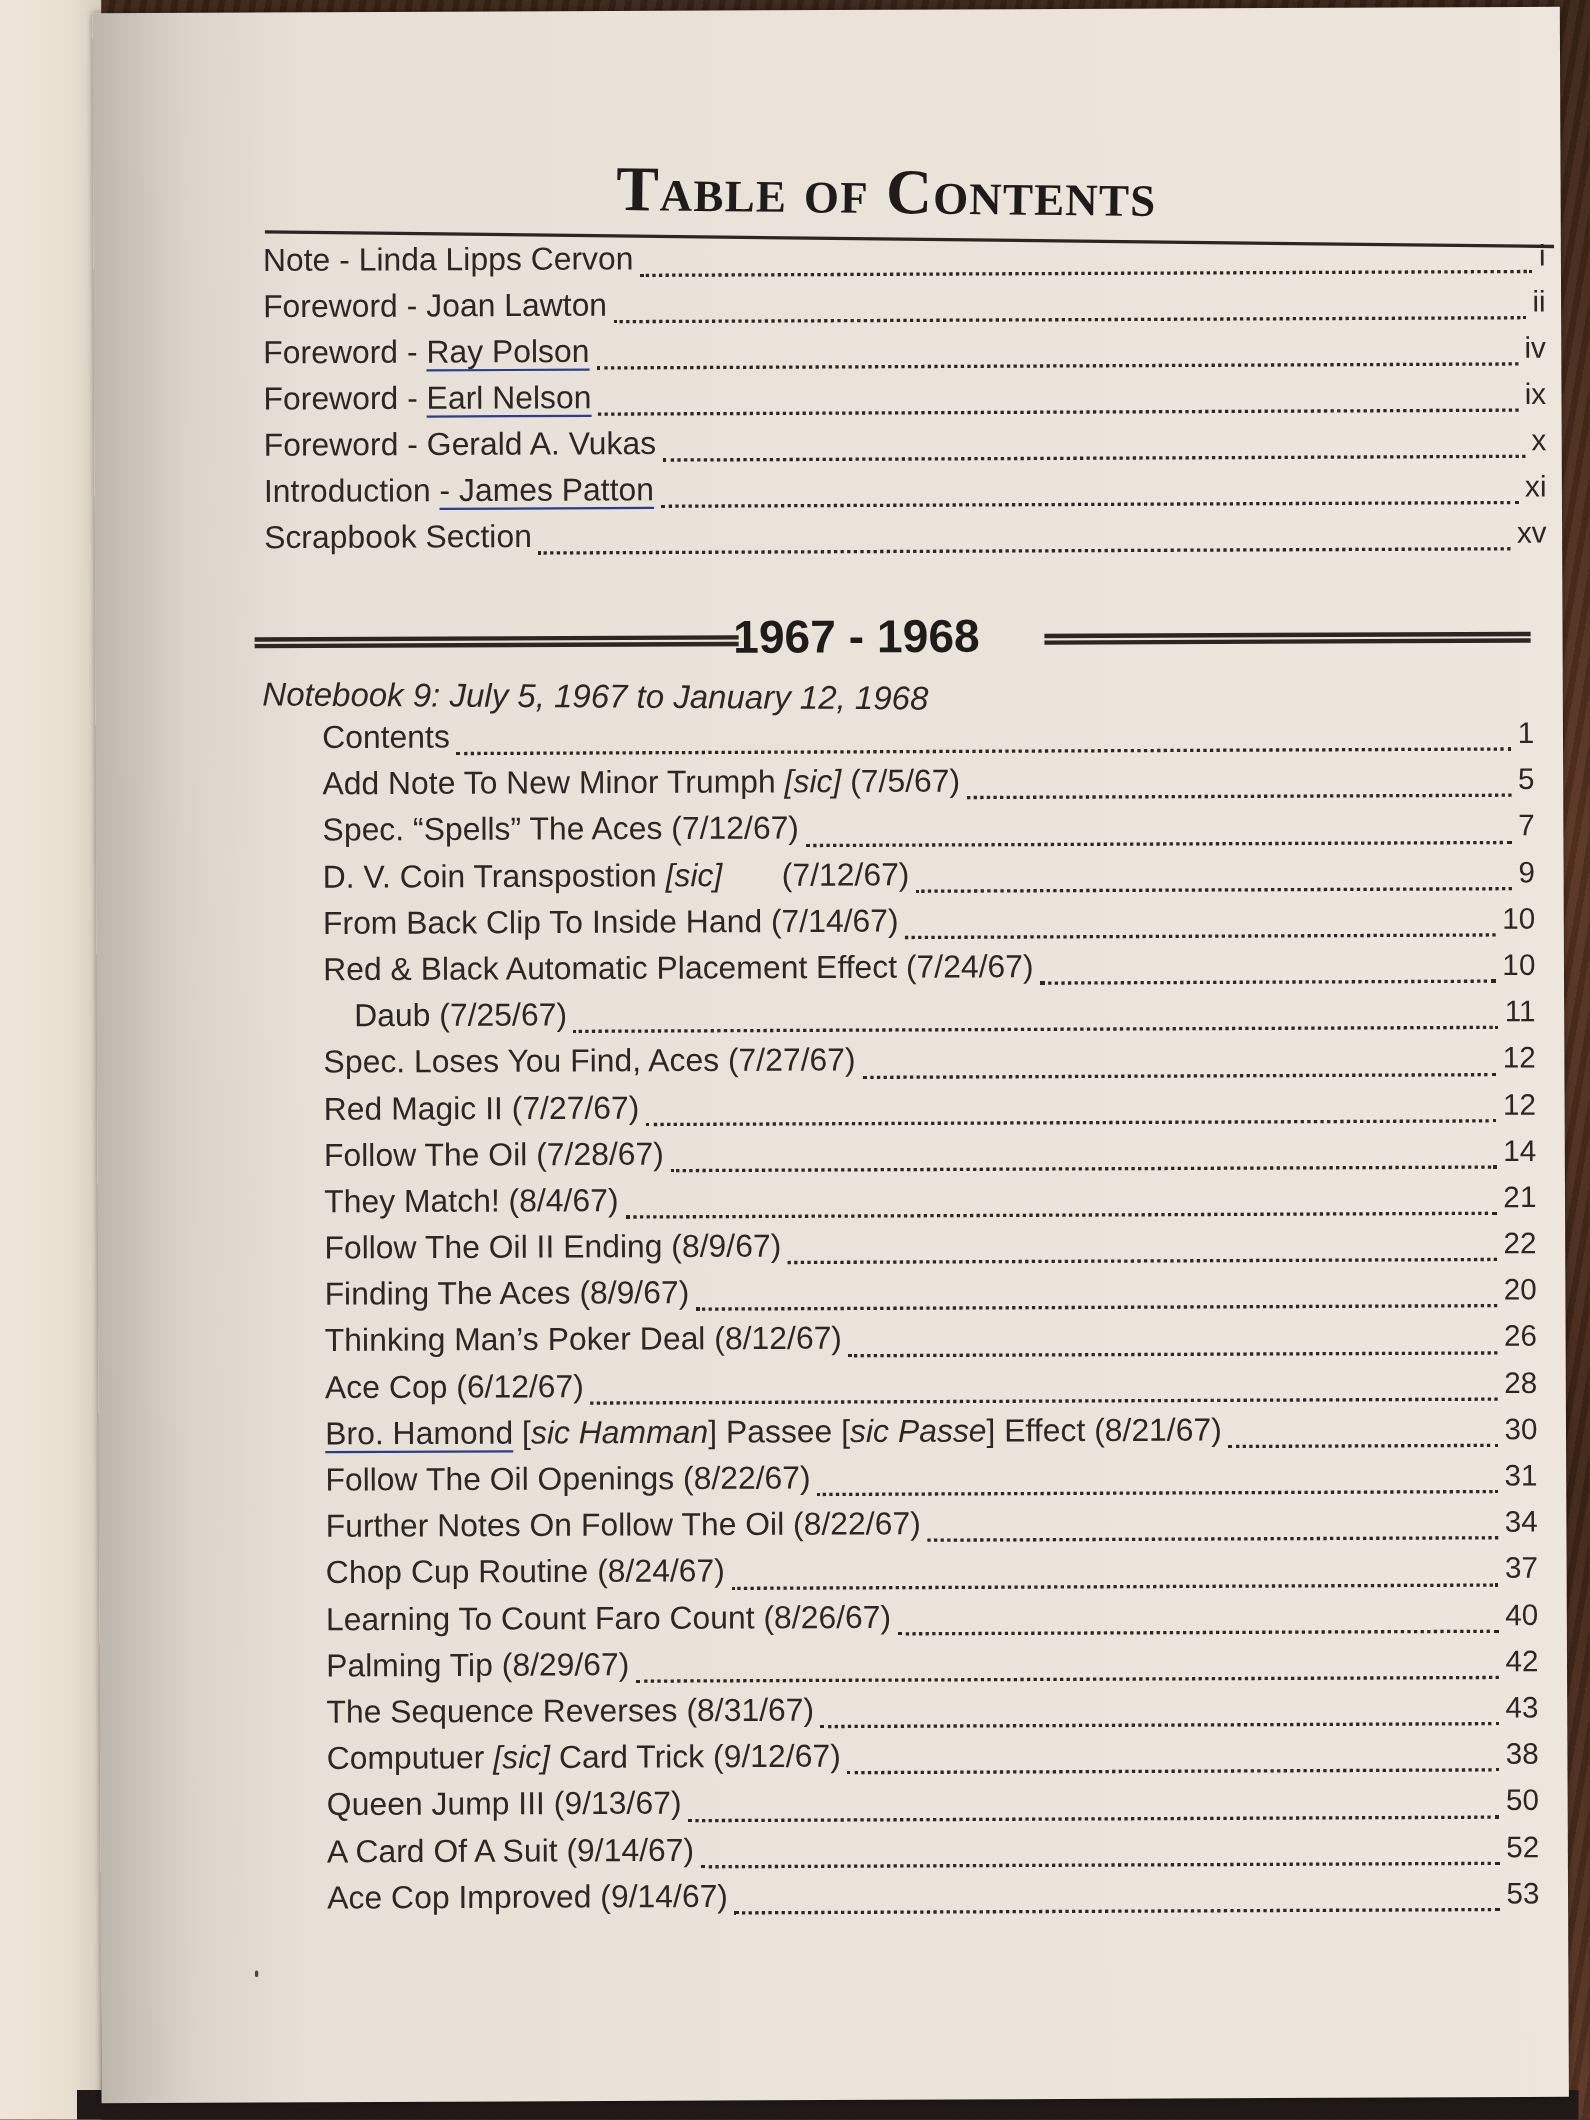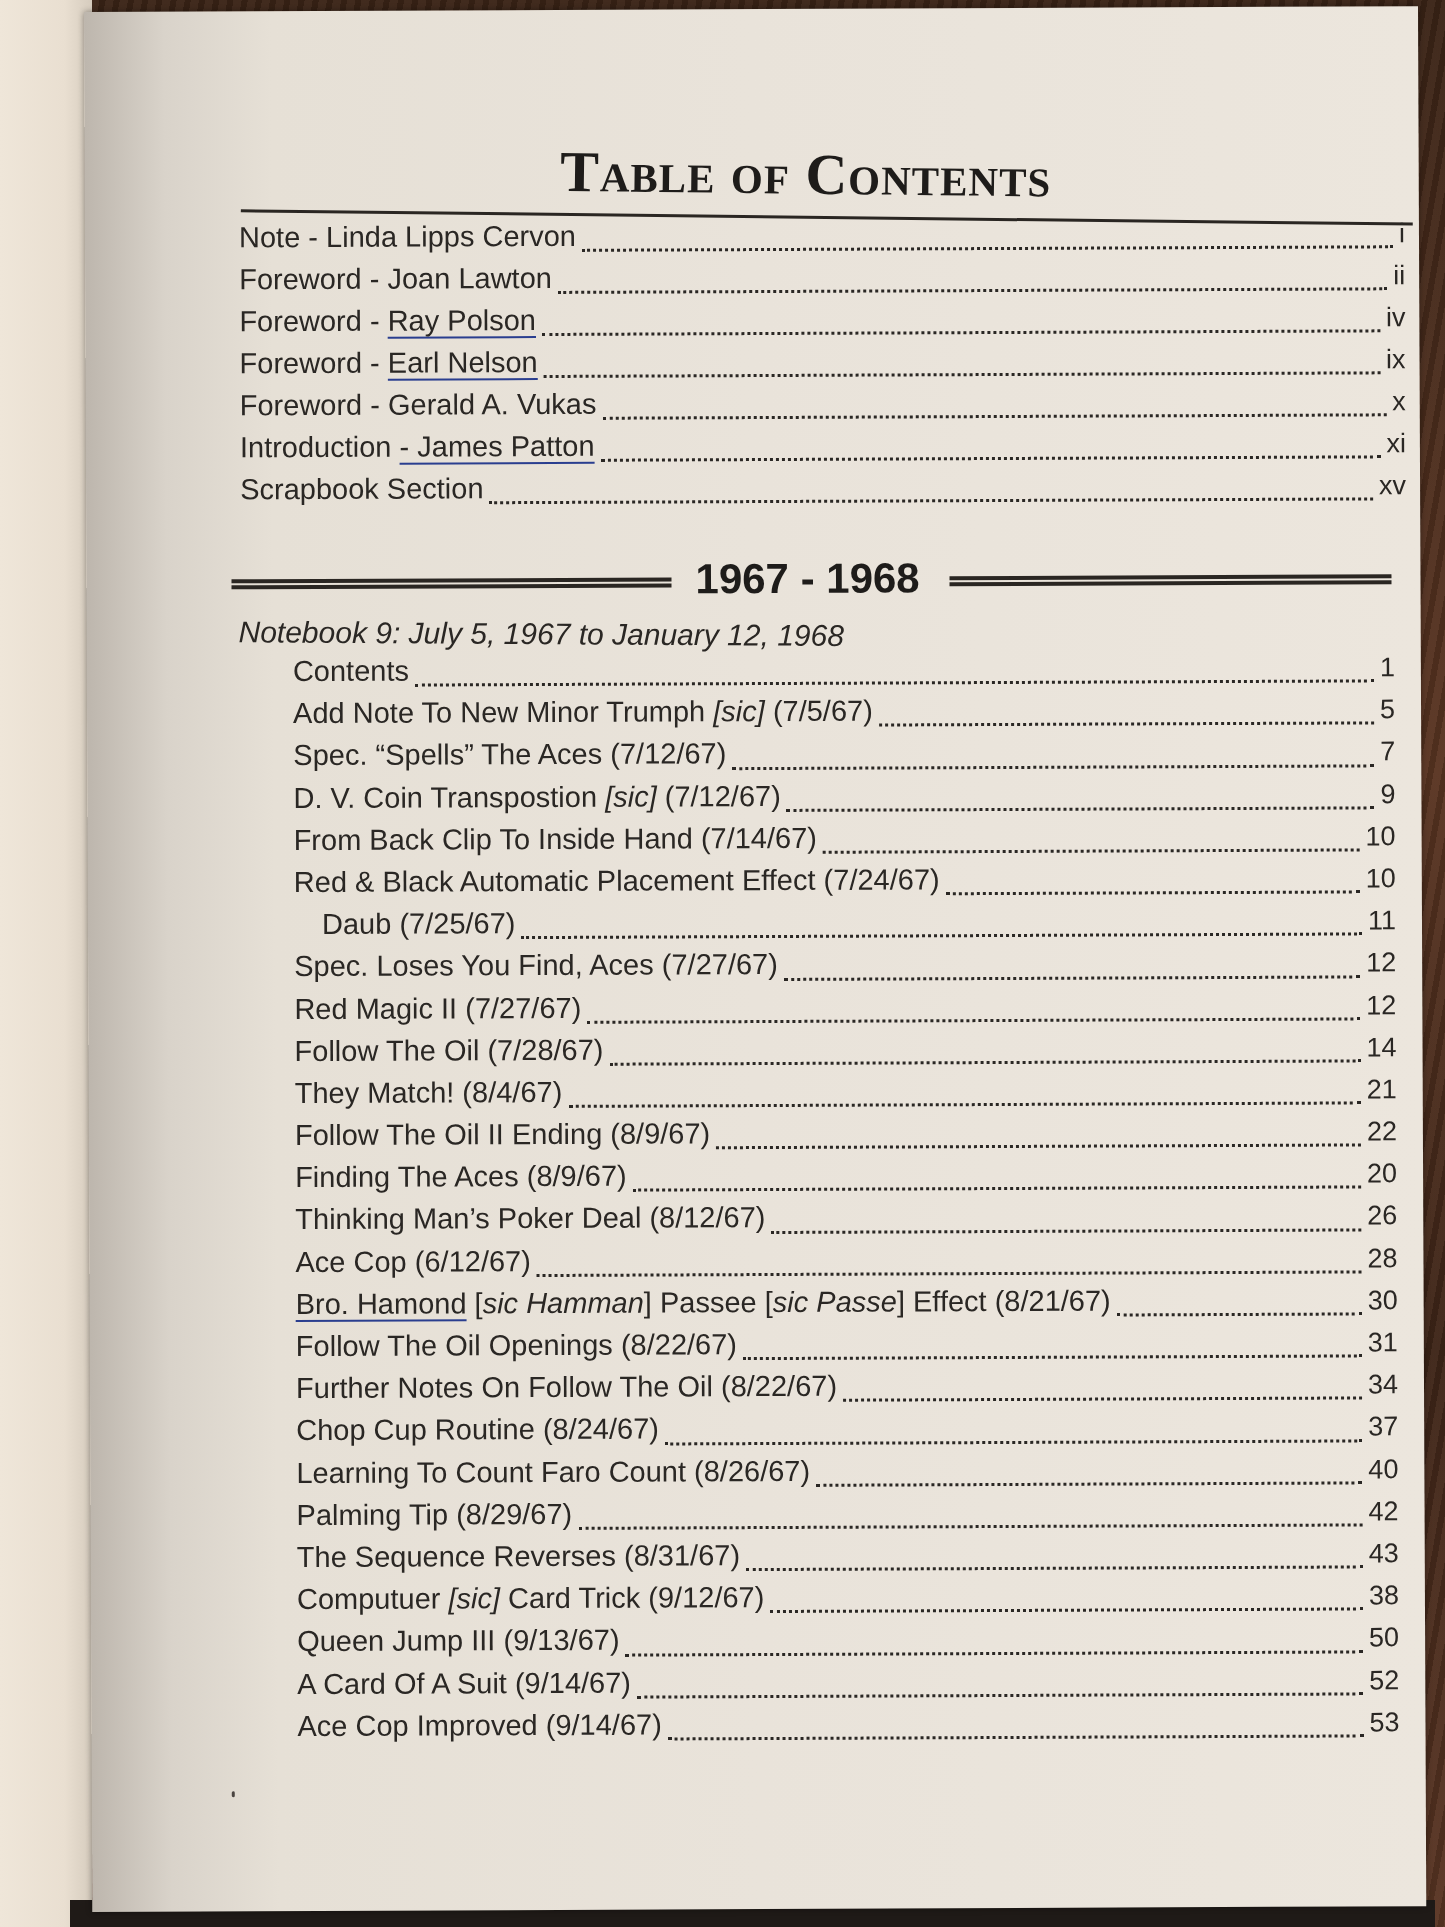--- a/index.html
+++ b/index.html
@@ -52,21 +52,21 @@
       border-bottom: 3px dotted #2a2724; height: 1px; align-self: flex-end; margin-bottom: 10px;
     }
     .entry .pg { flex: 0 0 auto; font-size: 27px; }
     .hand-ul { text-decoration: underline; text-decoration-color: #2a3e8f; text-decoration-thickness: 2px; text-underline-offset: 6px; }
     .year-wrap { position: absolute; left: 75px; top: 546px; width: 1170px; height: 50px; }
     .double-rule {
       position: absolute; top: 22px; height: 10px;
       border-top: 4px solid #2a2622; border-bottom: 4px solid #2a2622; box-sizing: border-box;
     }
     .year-label {
-      position: absolute; left: 464px; top: 0;
+      position: absolute; left: 435px; top: 0;
       font-weight: bold; font-size: 42px; color: #1e1c1a;
     }
     .notebook-heading {
       position: absolute; left: 82px; top: 604px;
       font-style: italic; font-size: 30px; color: #2a2724;
       transform: rotate(0.6deg); transform-origin: left top;
     }
     .nb-list { position: absolute; left: 136px; top: 644px; width: 1102px; }
     .nb-list .entry { height: 42.2px; }
     .it { font-style: italic; }
@@ -143,21 +143,21 @@
           <span class="lbl"><span style="white-space: pre;">Add Note To New Minor Trumph </span><span class="it" style="white-space: pre;">[sic]</span><span style="white-space: pre;"> (7/5/67)</span></span>
           <span class="dots"></span>
           <span class="pg">5</span>
         </div>
         <div class="entry">
           <span class="lbl"><span style="white-space: pre;">Spec. “Spells” The Aces (7/12/67)</span></span>
           <span class="dots"></span>
           <span class="pg">7</span>
         </div>
         <div class="entry">
-          <span class="lbl"><span style="white-space: pre;">D. V. Coin Transpostion </span><span class="it" style="white-space: pre;">[sic]</span><span style="white-space: pre;"> (7/12/67)</span></span>
+          <span class="lbl"><span style="white-space: pre;">D. V. Coin Transpostion </span><span class="it" style="white-space: pre;">[sic]</span><span style="white-space: pre; margin-left: 46px;"> (7/12/67)</span></span>
           <span class="dots"></span>
           <span class="pg">9</span>
         </div>
         <div class="entry">
           <span class="lbl"><span style="white-space: pre;">From Back Clip To Inside Hand (7/14/67)</span></span>
           <span class="dots"></span>
           <span class="pg">10</span>
         </div>
         <div class="entry">
           <span class="lbl"><span style="white-space: pre;">Red &amp; Black Automatic Placement Effect (7/24/67)</span></span>

